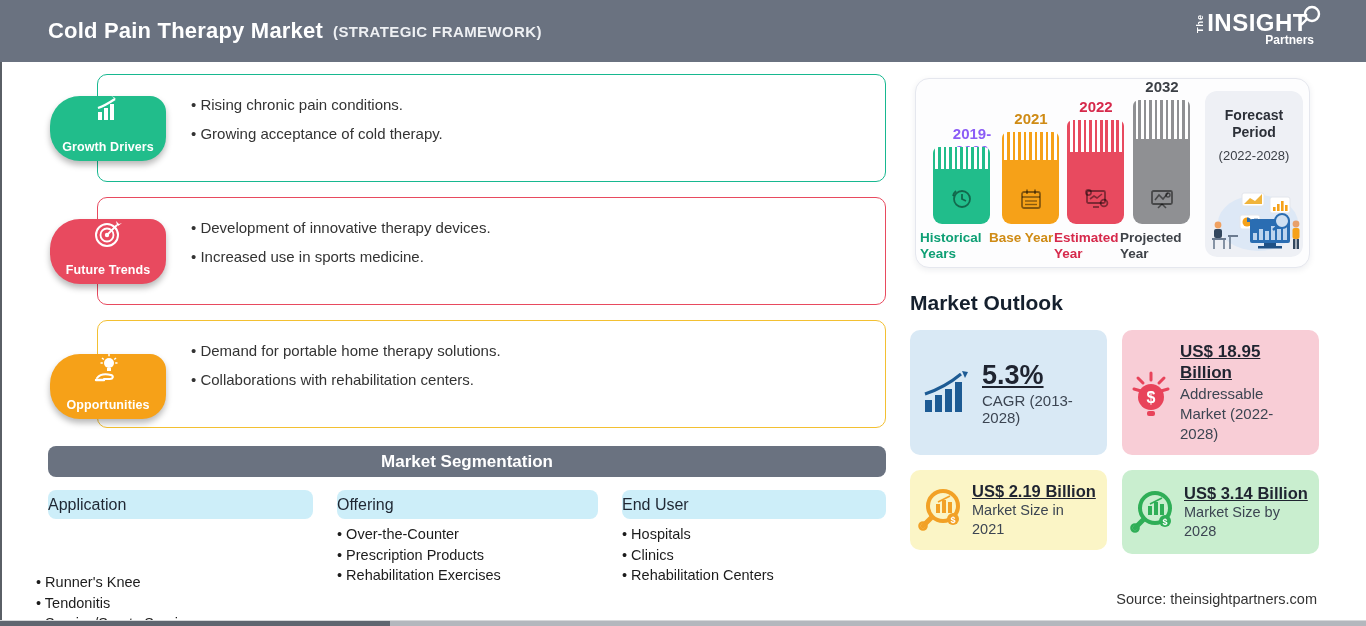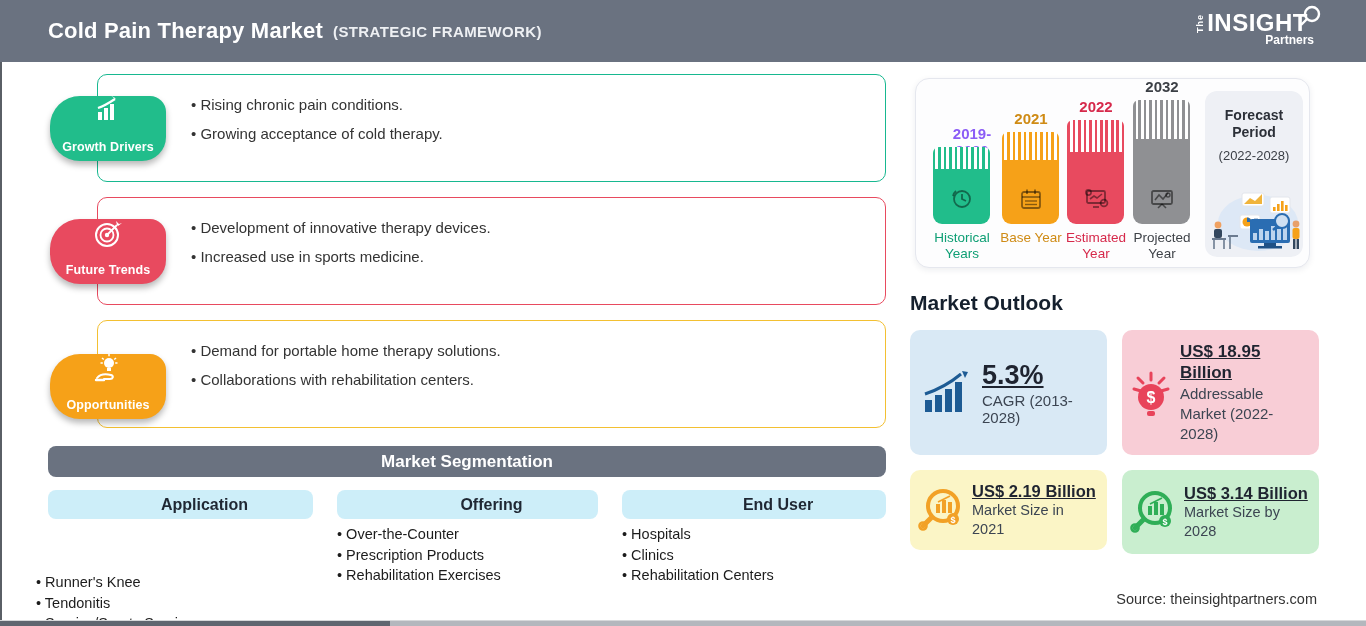--- a/index.html
+++ b/index.html
@@ -41,21 +41,21 @@
   .badge-icon { margin-bottom:2px; }
   .badge-drivers { top:96px;  background:#21bd8b; }
   .badge-trends  { top:219px; background:#e84a5f; }
   .badge-opps    { top:342px; background:#f6a118;margin-top:12px; }
 
   
   .seg-bar { position:absolute; left:48px; top:446px; width:838px; height:31px; background:#6a7280;
     border-radius:8px; display:flex; align-items:center; justify-content:center;
     color:#fff; font-size:17px; font-weight:bold; }
   .seg-chip { position:absolute; top:490px; height:29px; background:#cdeef9; border-radius:8px;
-    display:flex; align-items:center; justify-content:center; font-size:16px; font-weight:bold; color:#1f2733;padding-left:48px; }
+    display:flex; align-items:center; justify-content:flex-start; font-size:16px; font-weight:normal; color:#1f2733; }
   .chip-0 { left:48px;  width:265px; }
   .chip-1 { left:337px; width:261px; }
   .chip-2 { left:622px; width:264px; }
   .seg-list { position:absolute; top:524px; font-size:14.5px; color:#1c1c1c; }
   .list-0 { left:36px;  width:265px;margin-top:48px; }
   .list-1 { left:337px; width:261px; }
   .list-2 { left:622px; width:264px; }
   .seg-item { line-height:20.5px; }
   .seg-item::before { content:"• "; }
 
@@ -68,21 +68,21 @@
   .tbar .solid svg { position:absolute; left:50%; transform:translateX(-50%); bottom:12px; }
   .bar-0 { left:17px;  top:68px; } .bar-0 .stripe { height:22px; background:repeating-linear-gradient(90deg,#21bd8b 0 2.5px,#fff 2.5px 5.5px);} .bar-0 .solid { height:55px; background:#21bd8b; }
   .bar-1 { left:86px;  top:53px; } .bar-1 .stripe { height:28px; background:repeating-linear-gradient(90deg,#f6a118 0 2.5px,#fff 2.5px 5.5px);} .bar-1 .solid { height:64px; background:#f6a118; }
   .bar-2 { left:151px; top:41px; } .bar-2 .stripe { height:32px; background:repeating-linear-gradient(90deg,#e84a5f 0 2.5px,#fff 2.5px 5.5px);} .bar-2 .solid { height:72px; background:#e84a5f; }
   .bar-3 { left:217px; top:21px; } .bar-3 .stripe { height:39px; background:repeating-linear-gradient(90deg,#8f9093 0 2.5px,#fff 2.5px 5.5px);} .bar-3 .solid { height:85px; background:#8f9093; }
   .tyear { position:absolute; width:90px; text-align:center; font-size:15px; font-weight:bold; }
   .ty-0 { left:1px;   top:46px; color:#8b5cf6;padding-left:20px; }
   .ty-1 { left:70px;  top:31px; color:#cf8b15; }
   .ty-2 { left:135px; top:19px; color:#d6294b; }
   .ty-3 { left:201px; top:-1px; color:#3b3f45; }
-  .tlabel { position:absolute; top:151px; width:84px; text-align:center; font-size:13.5px; font-weight:normal; line-height:16px; }
+  .tlabel { position:absolute; top:151px; width:84px; text-align:left; font-size:13.5px; font-weight:bold; line-height:16px; }
   .tl-0 { left:4px;   color:#0e9f74; }
   .tl-1 { left:73px;  color:#cf8b15; }
   .tl-2 { left:138px; color:#d6294b; }
   .tl-3 { left:204px; color:#3f4349; }
   .forecast { position:absolute; left:289px; top:12px; width:98px; height:166px; background:#eef0f5;
     border-radius:12px; text-align:center; }
   .forecast-title { margin-top:16px; font-size:14px; font-weight:bold; color:#2c3038; line-height:17px; }
   .forecast-period { margin-top:7px; font-size:13px; color:#3a3e45; }
   .forecast svg { position:absolute; left:1px; bottom:4px; }
 

